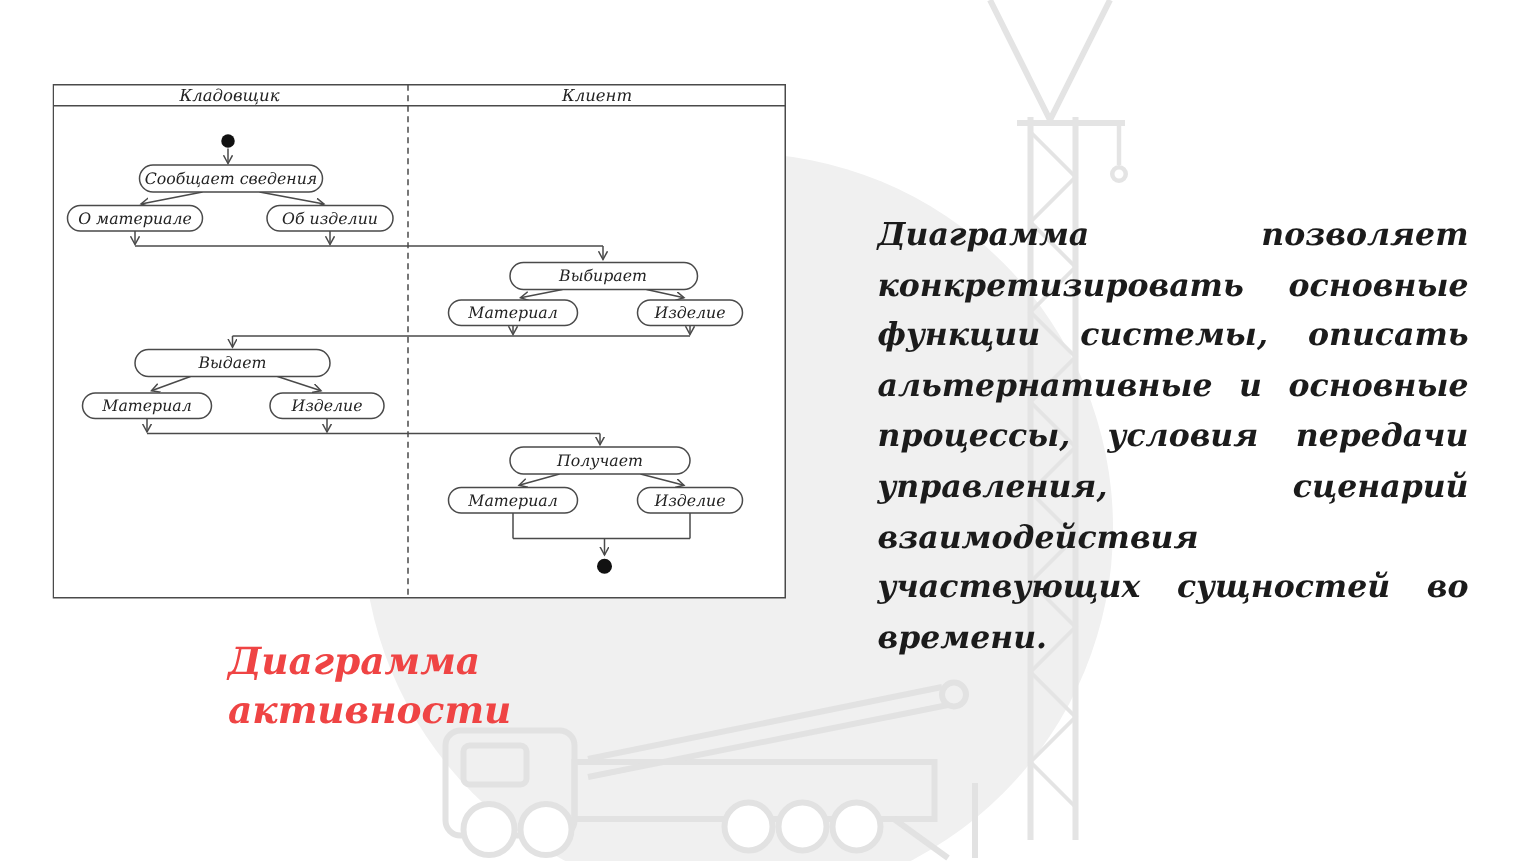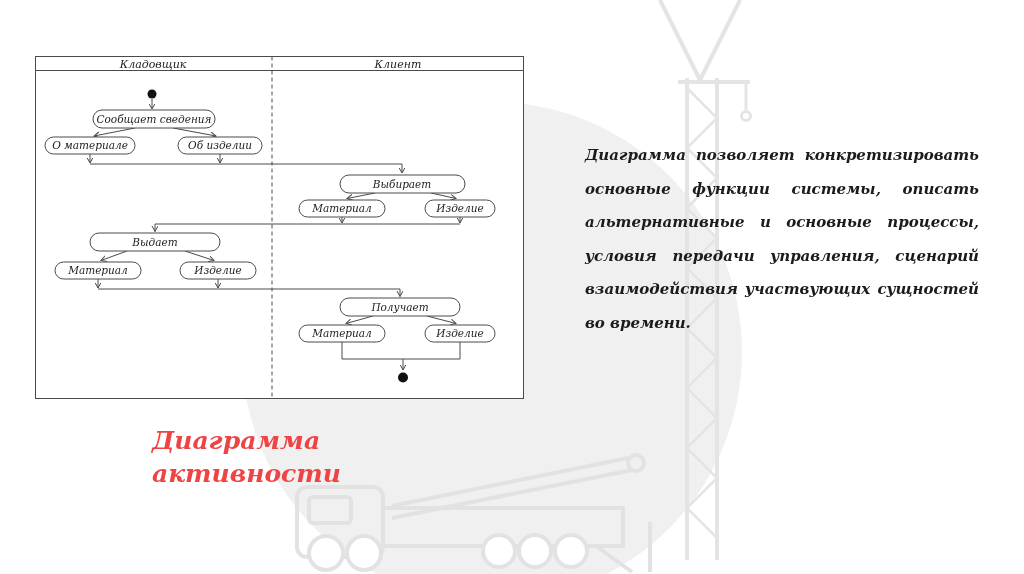--- a/index.html
+++ b/index.html
@@ -48,21 +48,21 @@
     font-size: 25px;
     line-height: 33px;
     color: #ef4444;
   }
   .body-text {
     position: absolute; left: 585px; top: 139px;
     width: 394px;
     font-family: "DejaVu Serif", serif;
     font-style: italic;
     font-weight: 700;
-    font-size: 15px;
+    font-size: 21px;
     line-height: 33.6px;
     color: #1b1b1b;
     text-align: justify;
   }
 </style>
 </head>
 <body>
 
 <div class="slide">
 

